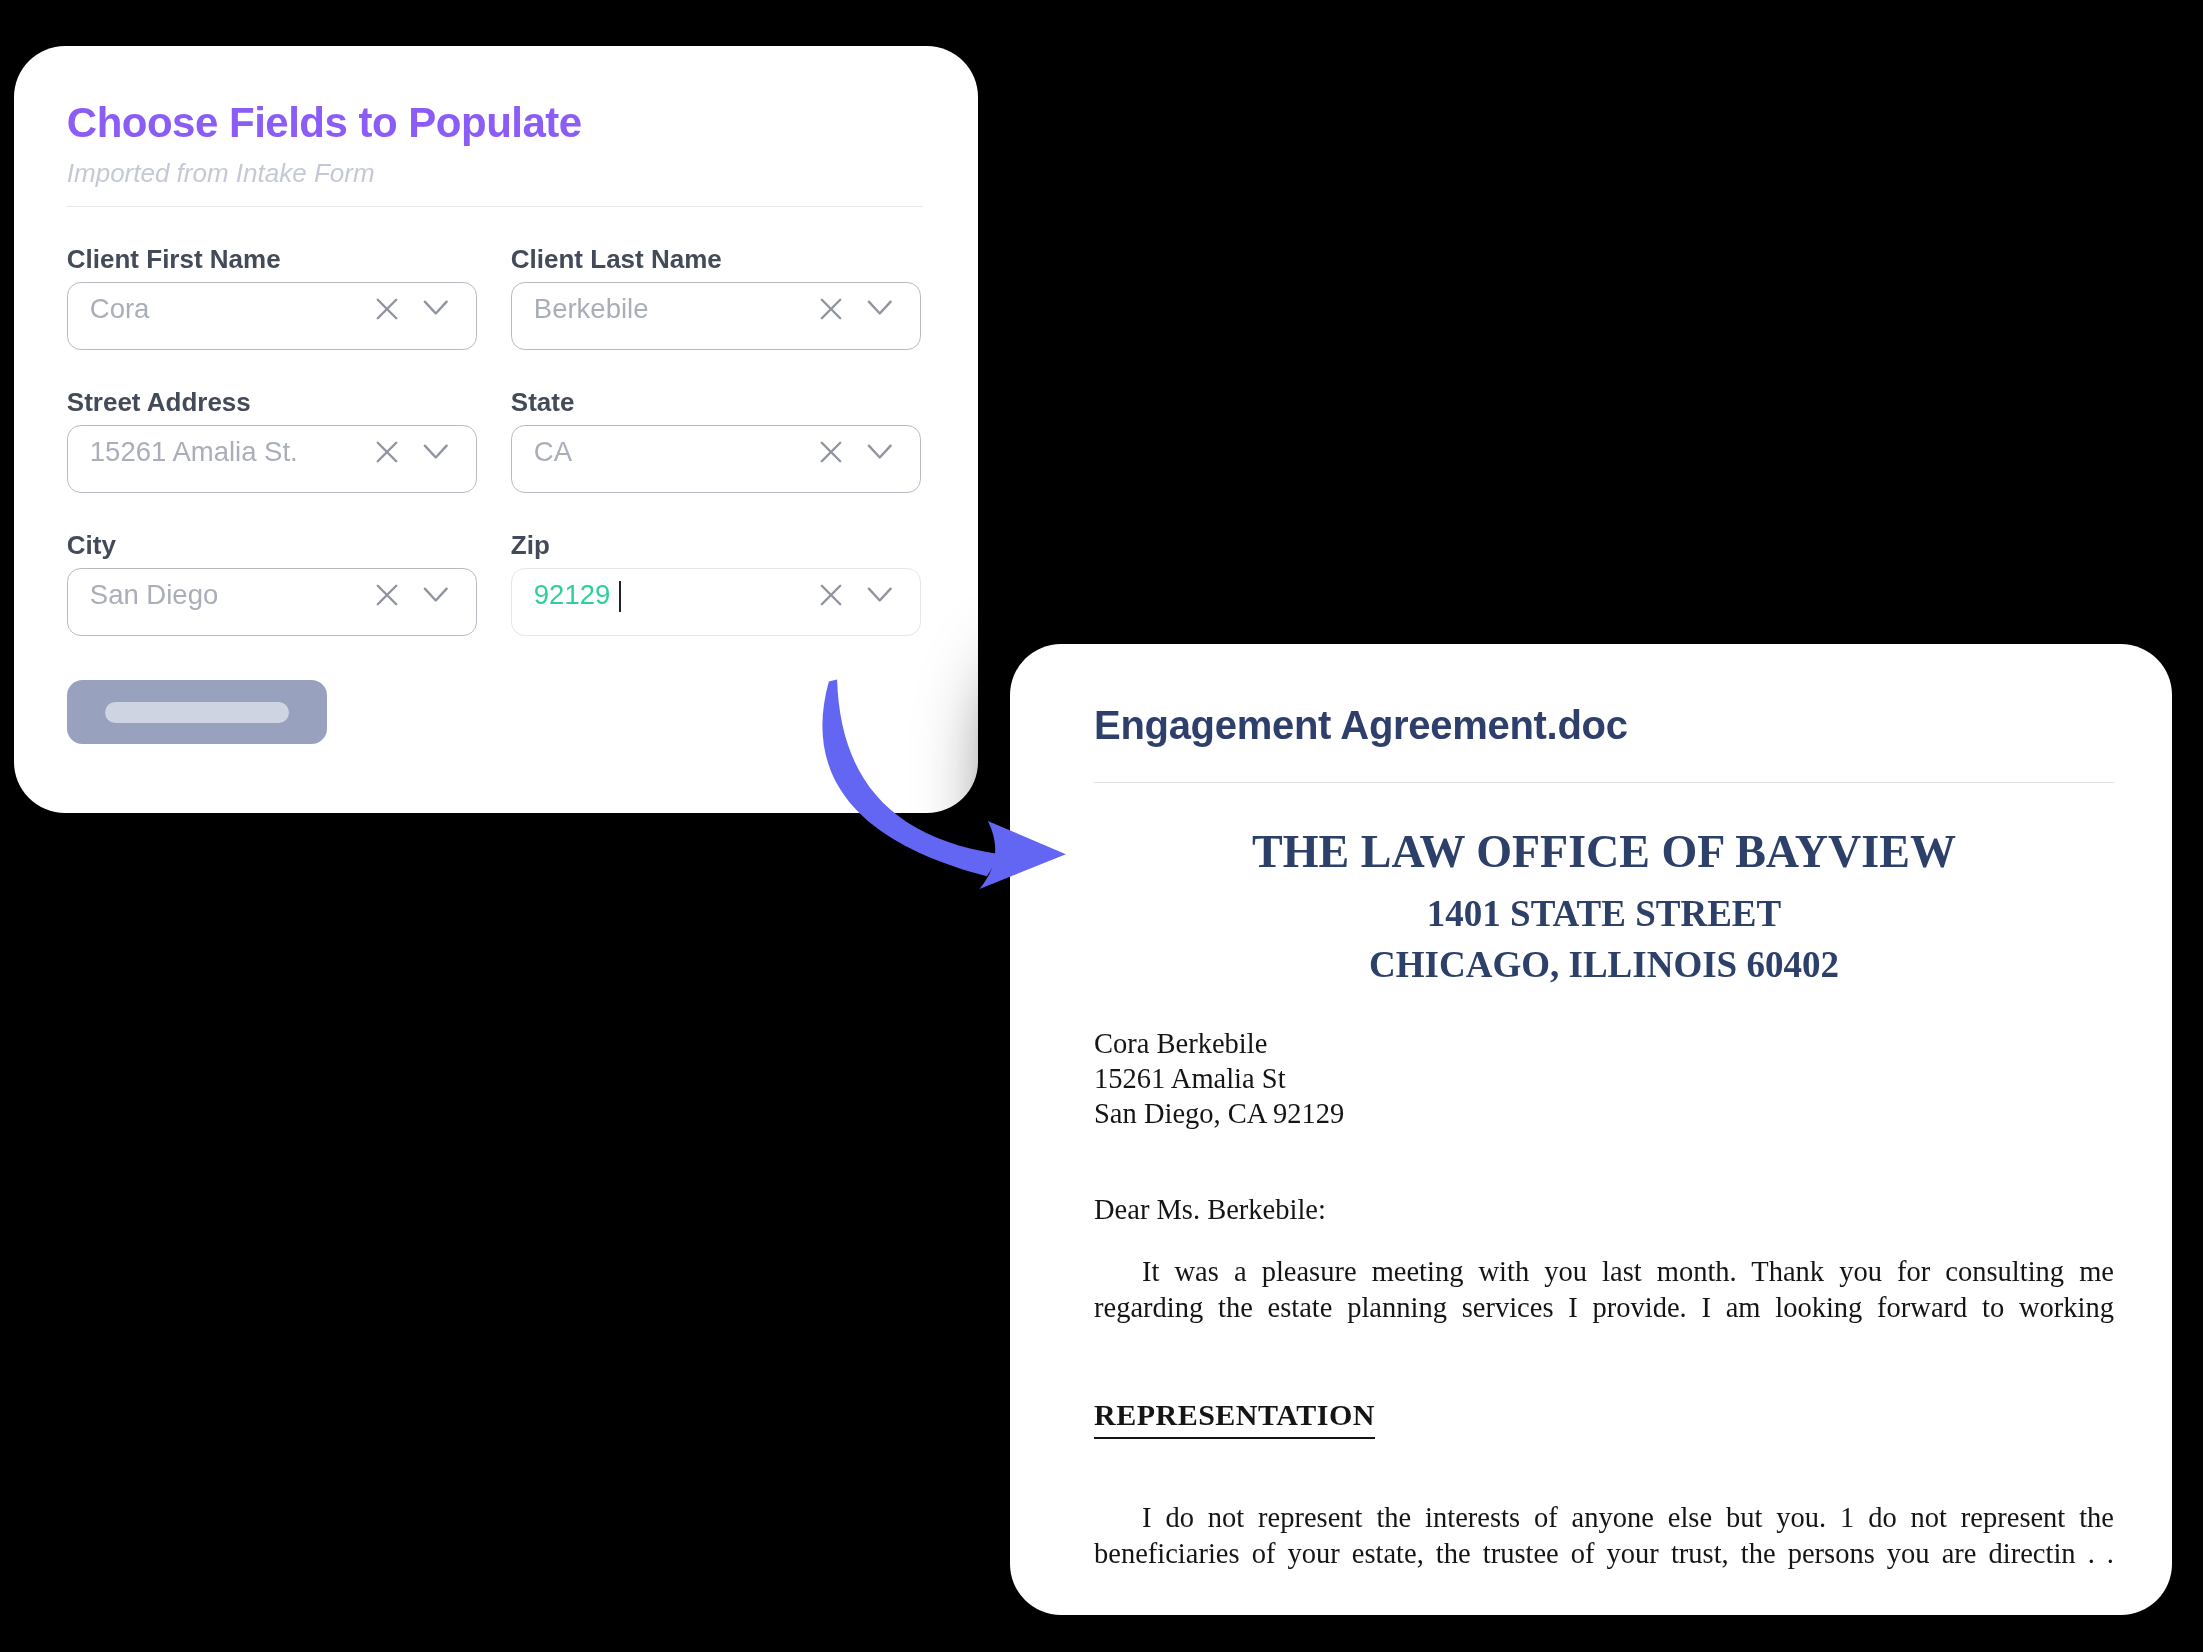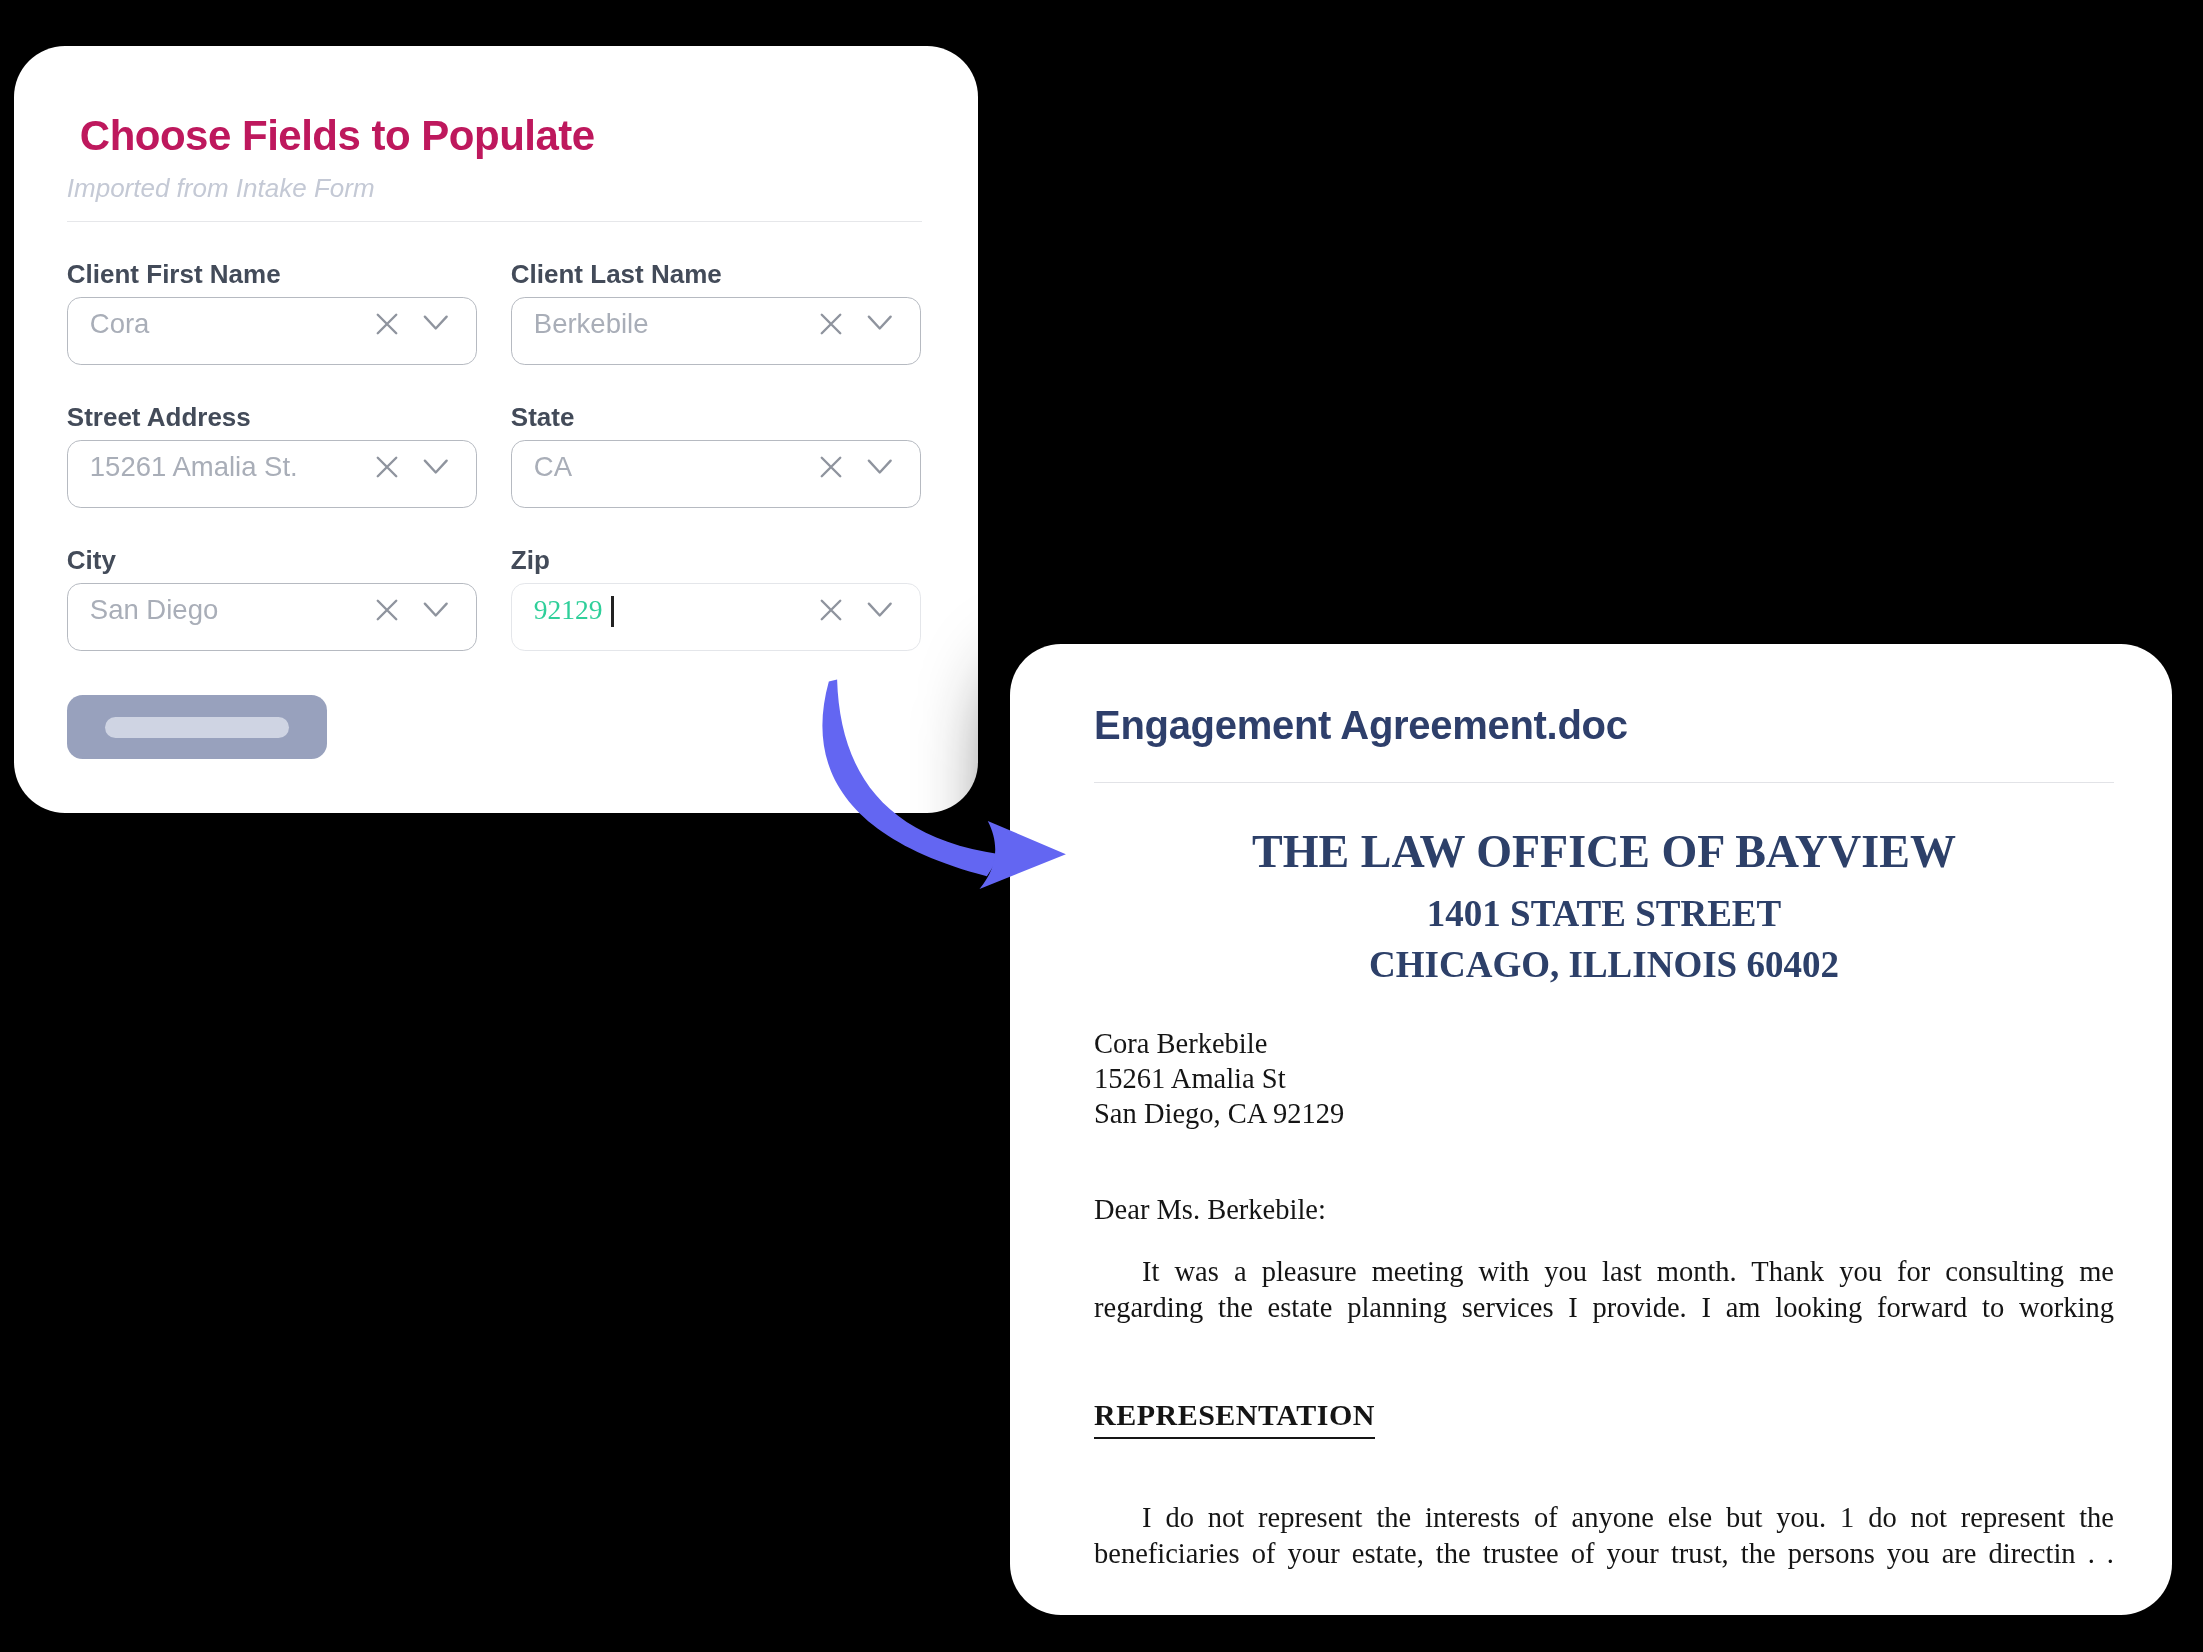--- a/index.html
+++ b/index.html
@@ -6,33 +6,33 @@
   body{width:2204px;height:1653px;position:relative;overflow:hidden;
        font-family:"Liberation Sans",sans-serif;}
   .stage{position:absolute;inset:0;background:#000;}
 
   .card{position:absolute;background:#fff;border-radius:51px;
         box-shadow:0 27.5px 83px rgba(0,0,0,.9);}
 
   
   .form-card{left:13.8px;top:46px;width:964px;height:767px;
              padding:53px 56px 0 53px;box-sizing:border-box;}
-  .form-title{margin:13px;font-size:42px;line-height:48px;font-weight:700;
-              color:#be185d;letter-spacing:-0.5px;}
+  .form-title{margin:0;font-size:42px;line-height:48px;font-weight:700;
+              color:#8b5cf6;letter-spacing:-0.5px;}
   .form-subtitle{margin:11px 0 0 0;font-size:26px;line-height:31px;
                  font-style:italic;color:#c4c9d5;}
   .form-divider{border:none;border-top:1.8px solid #e6e7ea;margin:16.5px 0 0 0;}
   .fields-grid{display:grid;grid-template-columns:410px 410px;column-gap:34px;}
   .field-label{display:block;margin-top:37px;font-size:26px;line-height:31px;
                color:#434b59;font-weight:bold;}
   .input{position:relative;margin-top:7.3px;height:68px;border:1.8px solid #b6bac1;
          border-radius:13.8px;box-sizing:border-box;background:#fff;}
   .input .value{position:absolute;left:22px;top:0;line-height:51px;
                 font-size:27.5px;color:#a9aeb8;white-space:nowrap;}
-  .input.editing{border-color:#e4e6ea;font-family:Liberation Serif, serif;}
+  .input.editing{border-color:#e4e6ea;}
   .input.editing .value{color:#2fcf9a;}
   .caret{display:inline-block;width:2.8px;height:31px;background:#222;
          margin-left:8.3px;vertical-align:-7.3px;}
   .icon-clear{position:absolute;right:77px;top:13.8px;width:24px;height:24px;}
   .icon-chev{position:absolute;right:26px;top:15.6px;width:27.5px;height:20px;}
   .icon-clear svg,.icon-chev svg{display:block;width:100%;height:100%;}
 
   .skeleton-btn{margin-top:44px;width:260px;height:64px;border-radius:15.6px;
                 background:#98a1bd;display:flex;align-items:center;
                 justify-content:center;}

